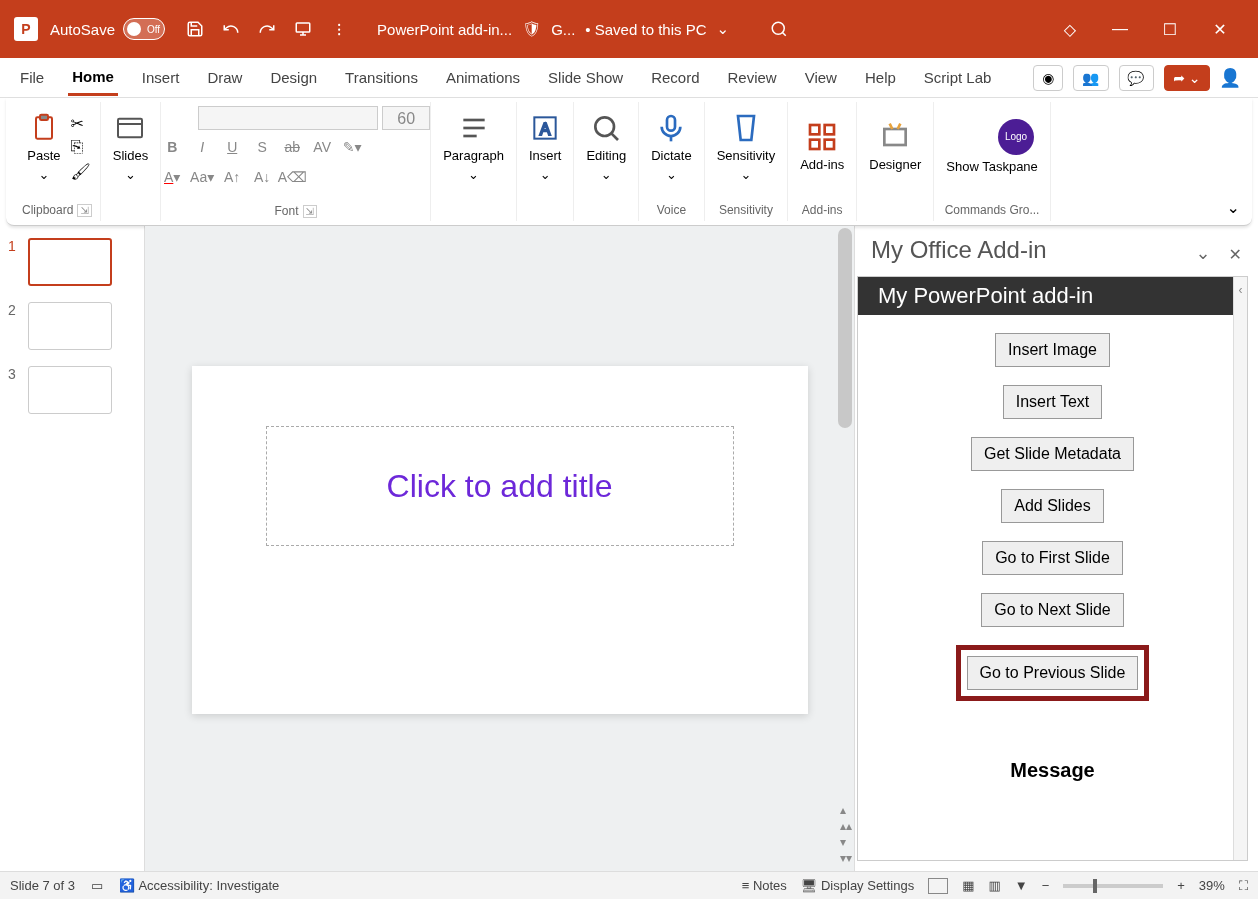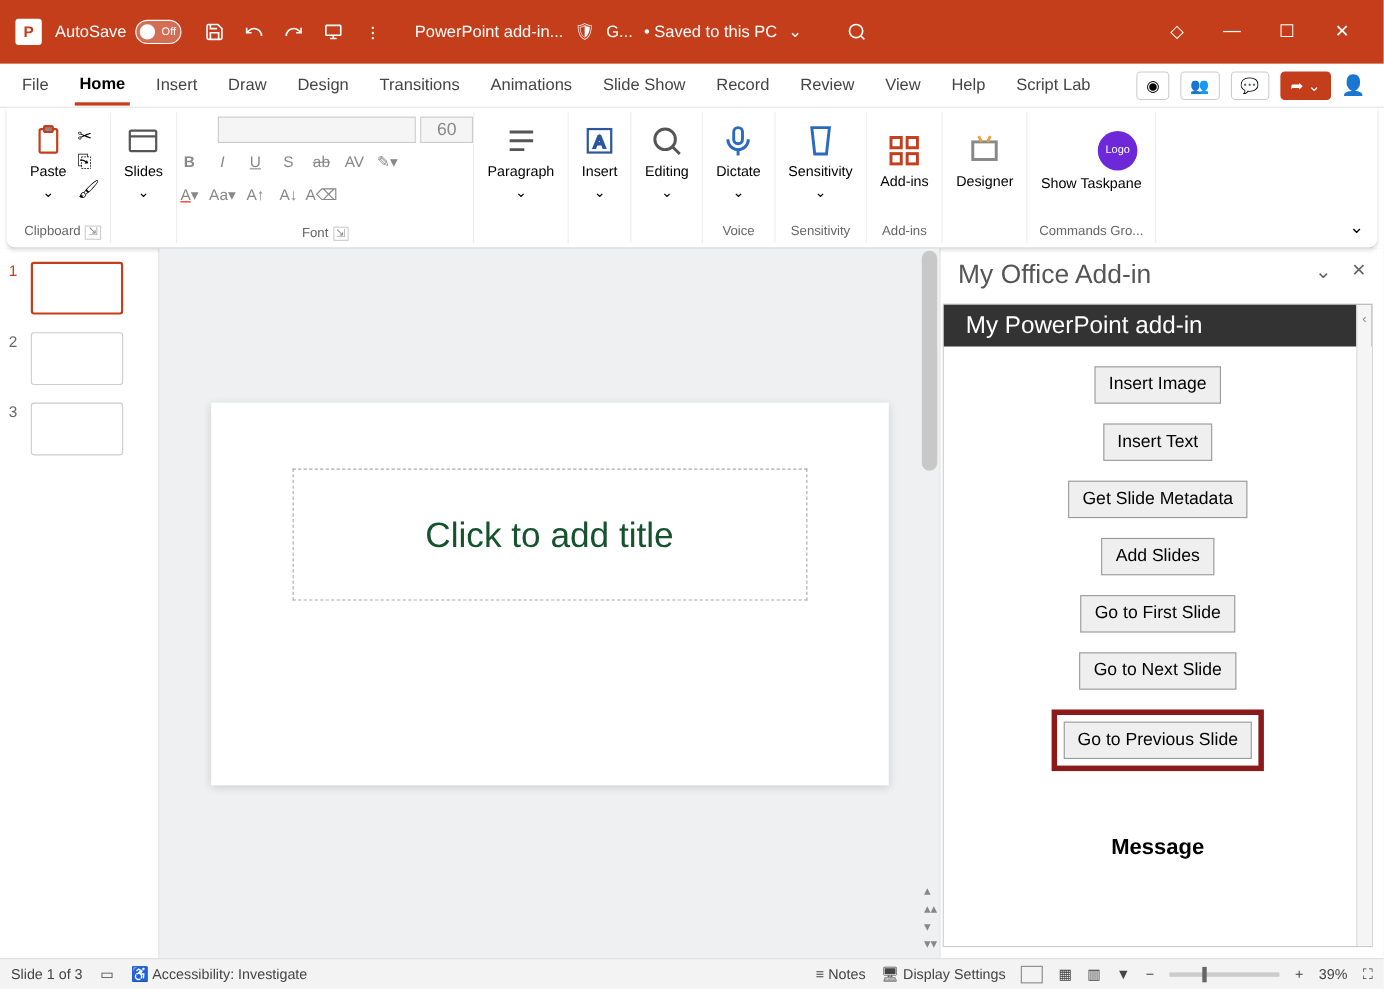--- a/index.html
+++ b/index.html
@@ -35,43 +35,43 @@
 .big-btn { display: flex; flex-direction: column; align-items: center; gap: 4px; padding: 4px; cursor: pointer; font-size: 13px; }
 .big-btn svg, .big-btn .icon-box { width: 32px; height: 32px; }
 .small-btns { display: flex; flex-direction: column; gap: 6px; }
 .small-btn { width: 20px; height: 18px; }
 .font-row { display: flex; gap: 4px; align-items: center; margin-bottom: 6px; padding-left: 37px; }
 .font-combo { border: 1px solid #ccc; height: 24px; background: #f5f5f5; }
 .font-name { width: 180px; }
 .font-size { width: 48px; }
 .font-btns { display: flex; gap: 8px; flex-wrap: wrap; width: 230px; }
 .fbtn { width: 22px; height: 22px; color: #888; display: flex; align-items: center; justify-content: center; font-size: 14px; }
-.logo-circle { width: 36px; height: 36px; background: #6d28d9; border-radius: 50%; color: #fff; font-size: 10px; display: flex; align-items: center; justify-content: center; margin-left: 48px; }
+.logo-circle { width: 36px; height: 36px; background: #4c1d95; border-radius: 50%; color: #fff; font-size: 10px; display: flex; align-items: center; justify-content: center; margin-left: 48px; }
 .collapse-ribbon { position: absolute; right: 12px; bottom: 8px; }
 .group-dialog { font-size: 10px; color: #888; border: 1px solid #ccc; padding: 0 2px; margin-left: 4px; }
 
 
 .main { display: flex; height: 645px; background: #f0f0f0; }
 .thumbs { width: 145px; background: #fff; border-right: 1px solid #ddd; padding: 12px 8px; }
 .thumb-item { display: flex; gap: 8px; margin-bottom: 16px; }
 .thumb-num { font-size: 14px; color: #666; width: 12px; }
 .thumb-num.active { color: #c43e1c; }
 .thumb { width: 84px; height: 48px; background: #fff; border: 1px solid #ccc; border-radius: 3px; }
 .thumb.active { border: 2px solid #c43e1c; }
 
 .canvas-area { flex: 1; position: relative; display: flex; justify-content: center; padding-top: 140px; background: #eef0f1; }
 .slide { width: 616px; height: 348px; background: #fff; box-shadow: 0 2px 8px rgba(0,0,0,0.15); position: relative; }
-.ph-title { position: absolute; top: 60px; left: 74px; right: 74px; height: 120px; border: 1px dashed #aaa; display: flex; align-items: center; justify-content: center; font-size: 32px; color: #14532d; }
+.ph-title { position: absolute; top: 60px; left: 74px; right: 74px; height: 120px; border: 1px dashed #aaa; display: flex; align-items: center; justify-content: center; font-size: 32px; color: #6d28d9; }
 .ph-sub { position: absolute; top: 184px; left: 74px; right: 74px; height: 82px; border: 1px dashed #aaa; border-top: none; text-align: center; padding-top: 10px; font-size: 15px; color: #777; }
 .vscroll { position: absolute; right: 2px; top: 2px; width: 14px; height: 200px; background: #c8c8c8; border-radius: 7px; }
 .vnav { position: absolute; right: 2px; bottom: 6px; display: flex; flex-direction: column; gap: 2px; color: #888; font-size: 12px; }
 
 
 .taskpane { width: 404px; background: #fff; border-left: 1px solid #ddd; display: flex; flex-direction: column; }
-.tp-header { display: flex; align-items: flex-start; padding: 10px 16px; }
+.tp-header { display: flex; align-items: flex-end; padding: 10px 16px; }
 .tp-title { font-size: 24px; color: #555; flex: 1; }
 .tp-body { margin: 2px 10px 10px 2px; border: 1px solid #ccc; flex: 1; position: relative; }
 .tp-banner { background: #333; color: #fff; padding: 6px 20px; font-size: 22px; }
 .tp-expand { width: 14px; background: #f5f5f5; border-left: 1px solid #ddd; position: absolute; right: 0; top: 0; bottom: 0; font-size: 12px; color: #888; text-align: center; padding-top: 6px; }
 .tp-content { padding: 18px 0; display: flex; flex-direction: column; align-items: center; gap: 18px; }
 .tp-btn { background: #efefef; border: 1px solid #999; padding: 7px 12px; font-size: 16px; cursor: pointer; }
 .tp-btn-hl { border: 5px solid #8b1a1a; padding: 6px; }
 .tp-msg { font-size: 20px; font-weight: 600; margin-top: 40px; }
 
 
@@ -391,21 +391,21 @@
         <div class="tp-btn-hl">
           <button class="tp-btn">Go to Previous Slide</button>
         </div>
         <div class="tp-msg">Message</div>
       </div>
     </div>
   </div>
 </div>
 
 <div class="statusbar">
-  <span>Slide 1 of 3</span>
+  <span>Slide 7 of 3</span>
   <span>▭</span>
   <span>♿ <span>Accessibility: Investigate</span></span>
   <div class="status-right">
     <span>≡ <span>Notes</span></span>
     <span>🖥 <span>Display Settings</span></span>
     <div class="view-btn"></div>
     <div>▦</div>
     <div>▥</div>
     <div>▼</div>
     <span>−</span>

